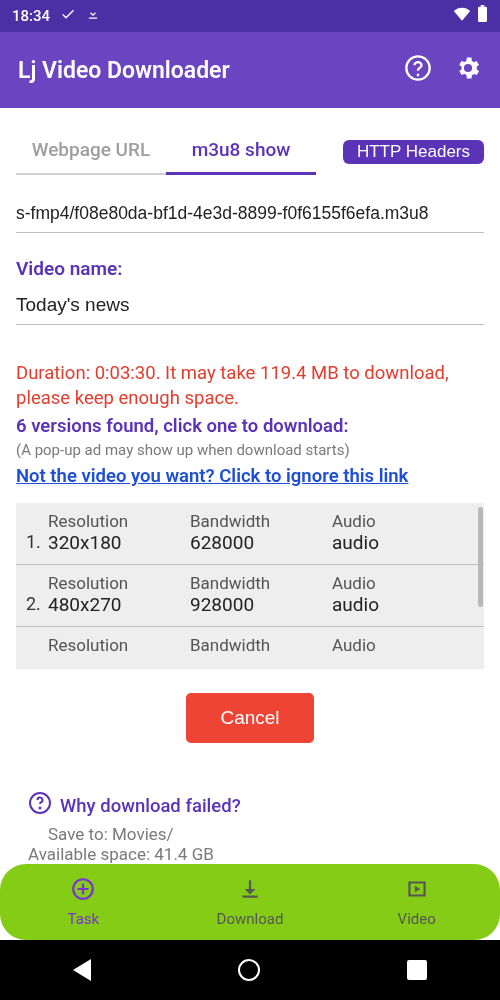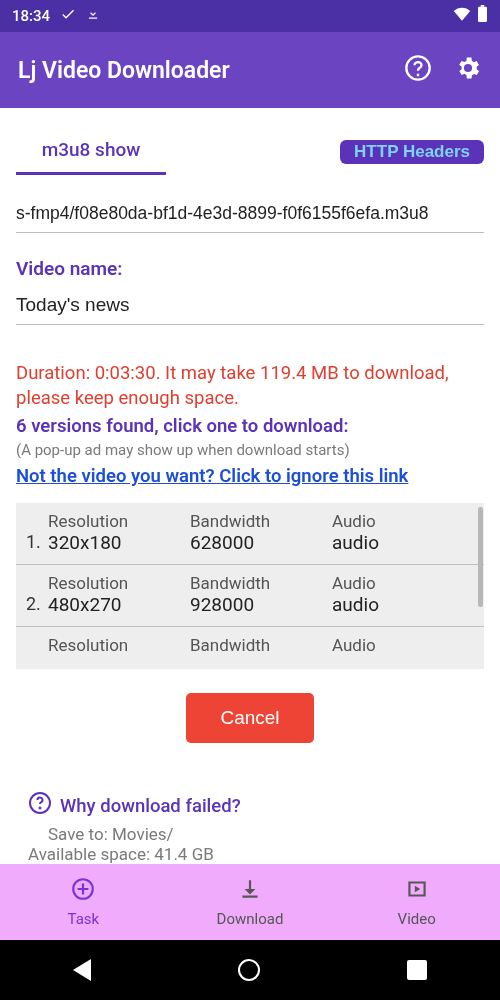--- a/index.html
+++ b/index.html
@@ -10,21 +10,21 @@
   .appbar { height: 76px; background: #6b44c2; color: #fff; display: flex; align-items: center; justify-content: space-between; padding: 0 18px; }
   .appbar .title { font-size: 23px; font-weight: 600; }
   .appbar .actions { display: flex; align-items: center; gap: 22px; }
   .appbar .icon svg { fill: #fff; }
   .content { padding: 0 16px; }
   .tabrow { display: flex; align-items: center; gap: 0; margin-top: 20px; }
   .tab { padding: 10px 4px 14px; font-size: 19px; font-weight: 500; color: #9e9e9e; position: relative; width: 150px; text-align: center;}
   .tab.active { color: #5b33b8; }
   .tab::after { content: ""; position: absolute; left: 0; right: 0; bottom: 0; height: 2px; background: #d0d0d0; }
   .tab.active::after { height: 3px; background: #5b33b8; }
-  .headers-btn { margin-left: auto; background: #5b33b8; color: #7dd3fc; border: none; border-radius: 6px; padding: 2px 14px; font-size: 17px; font-weight: 700; }
+  .headers-btn { margin-left: auto; background: #5b33b8; color: #ffffff; border: none; border-radius: 6px; padding: 2px 14px; font-size: 17px; font-weight: 400; }
   .url-field { width: 100%; margin-top: 22px; border: none; border-bottom: 1.5px solid #bdbdbd; font-size: 17.5px; padding: 6px 0 8px; color: #222; background: transparent; outline: none;}
   .vname-label { margin-top: 24px; font-size: 19px; font-weight: 600; color: #5b33b8; }
   .vname-field { width: 100%; margin-top: 10px; border: none; border-bottom: 1.5px solid #bdbdbd; font-size: 19px; padding: 4px 0 8px; color: #222; background: transparent; outline: none;}
   .duration { margin-top: 36px; color: #e03e2f; font-size: 18.5px; line-height: 1.35; }
   .versions { margin-top: 4px; font-size: 18.5px; font-weight: 600; color: #5b33b8; }
   .popup-note { margin-top: 4px; font-size: 15px; color: #7a7a7a; }
   .ignore-link { display: inline-block; margin-top: 6px; font-size: 18.5px; font-weight: 600; color: #1d4ed8; text-decoration: underline; }
   .listwrap { position: relative; margin-top: 16px; background: #eeeeee; height: 166px; overflow: hidden; }
   .scrollbar-ind { position: absolute; right: 1px; top: 4px; width: 5px; height: 100px; background: #b8b8b8; border-radius: 3px; }
   .row { display: flex; padding: 8px 10px 10px 10px; border-bottom: 1px solid #bfbfbf; }
@@ -33,21 +33,21 @@
   .col.idx { flex: 0 0 22px; font-size: 18px; color: #333; display: flex; align-items: flex-end; padding-bottom: 2px;}
   .col .head { font-size: 17px; color: #555; }
   .col .val { font-size: 19px; color: #222; }
   .cancel-row { display: flex; justify-content: center; margin-top: 24px; }
   .cancel-btn { background: #ee4436; color: #fff; border: none; border-radius: 5px; padding: 14px 34px; font-size: 19px; font-weight: 500; }
   .footer-info { position: absolute; left: 0; right: 0; bottom: 136px; padding: 0 28px; }
   .why-row { display: flex; align-items: center; gap: 8px; color: #5b33b8; font-size: 18.5px; font-weight: 500; }
   .why-row svg { stroke: #5b33b8; }
   .saveto { color: #7a7a7a; font-size: 17px; margin-top: 4px; margin-left: 20px; }
   .avail { color: #7a7a7a; font-size: 17px; }
-  .bottomnav { position: absolute; left: 0; right: 0; bottom: 60px; height: 76px; background: #f0abfc; display: flex; }
+  .bottomnav { position: absolute; left: 0; right: 0; bottom: 60px; height: 76px; background: #84cc16; display: flex; border-radius: 26px; }
   .navitem { flex: 1; display: flex; flex-direction: column; align-items: center; justify-content: center; gap: 4px; font-size: 15px; color: #565656; }
   .navitem.active { color: #7a33d6; }
   .navitem svg { fill: currentColor; }
   .sysnav { position: absolute; left: 0; right: 0; bottom: 0; height: 60px; background: #000; display: flex; align-items: center; justify-content: space-around; }
   .sysnav .t { width: 0; height: 0; border-top: 11px solid transparent; border-bottom: 11px solid transparent; border-right: 18px solid #fff; }
   .sysnav .c { width: 22px; height: 22px; border: 2.5px solid #fff; border-radius: 50%; }
   .sysnav .s { width: 20px; height: 20px; background: #fff; border-radius: 2px; }
 </style>
 </head>
 <body>
@@ -94,20 +94,21 @@
       <svg width="28" height="28" viewBox="0 0 24 24">
           <path fill="#fff" d="M19.4 13a7.5 7.5 0 0 0 0-2l2-1.6-2-3.4-2.4 1a7.4 7.4 0 0 0-1.7-1L15 3h-4l-.4 2.9a7.4 7.4 0 0 0-1.7 1l-2.4-1-2 3.4L6.6 11a7.5 7.5 0 0 0 0 2l-2 1.6 2 3.4 2.4-1c.5.4 1.1.7 1.7 1L11 21h4l.4-2.9c.6-.3 1.2-.6 1.7-1l2.4 1 2-3.4-2-1.6zM12 15.5A3.5 3.5 0 1 1 12 8.5a3.5 3.5 0 0 1 0 7z"></path>
         </svg>
     </span>
   </div>
 </div>
 
 <div class="content">
   
   <div class="tabrow">
+    <div class="tab">Webpage URL</div>
     <div class="tab active">m3u8 show</div>
     <button class="headers-btn">HTTP Headers</button>
   </div>
 
   <input class="url-field" value="s-fmp4/f08e80da-bf1d-4e3d-8899-f0f6155f6efa.m3u8" style="">
 
   <div class="vname-label">Video name:</div>
   <input class="vname-field" value="Today's news" style="">
 
   <div class="duration">Duration: 0:03:30. It may take 119.4 MB to download, please keep enough space.</div>

